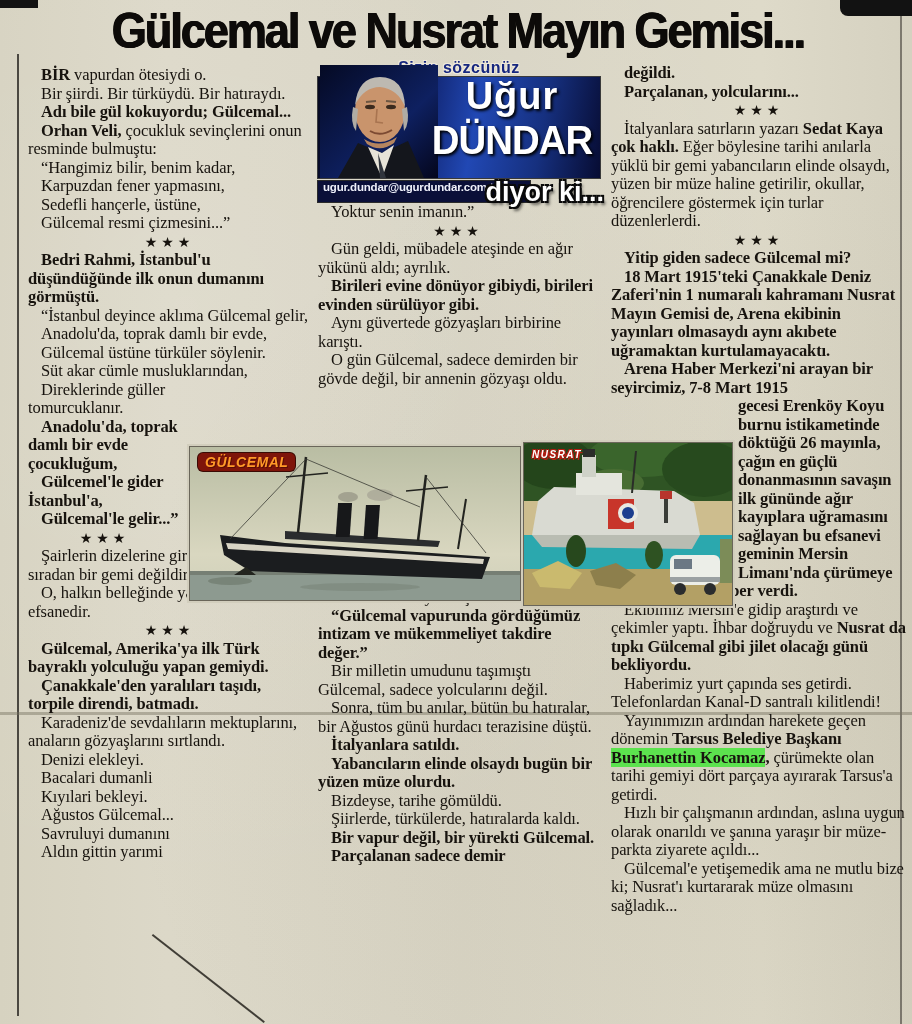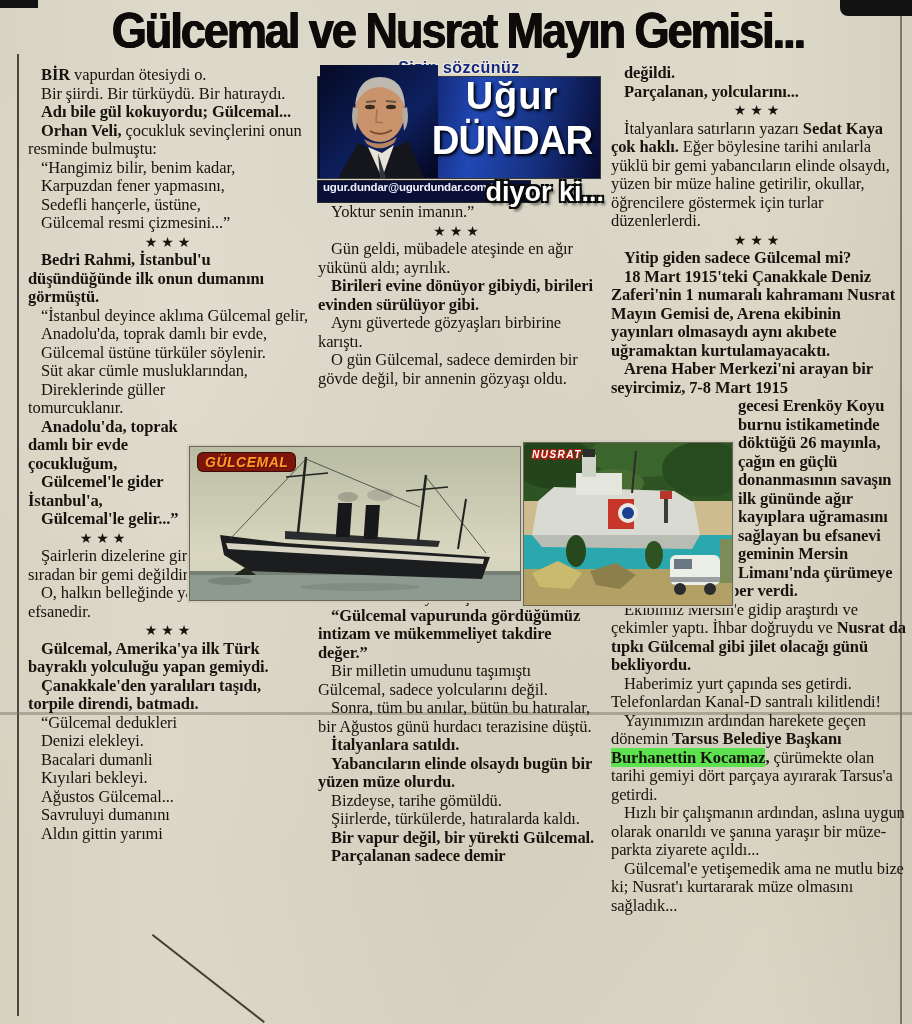--- a/index.html
+++ b/index.html
@@ -123,21 +123,21 @@
       <p class="para"><span>Direklerinde güller tomurcuklanır.</span></p>
       <p class="para"><span class="b">Anadolu'da, toprak damlı bir evde çocukluğum,</span></p>
       <p class="para"><span class="b">Gülcemel'le gider İstanbul'a,</span></p>
       <p class="para"><span class="b">Gülcemal'le gelir...”</span></p>
       <div class="stars">★★★</div>
       <p class="para"><span>Şairlerin dizelerine giren bir gemi, sıradan bir gemi değildir.</span></p>
       <p class="para"><span>O, halkın belleğinde yaşayan bir efsanedir.</span></p>
       <div class="stars">★★★</div>
       <p class="para"><span class="b">Gülcemal, Amerika'ya ilk Türk bayraklı yolculuğu yapan gemiydi.</span></p>
       <p class="para"><span class="b">Çanakkale'den yaralıları taşıdı, torpile direndi, batmadı.</span></p>
-      <p class="para"><span>“Gülcemal dedukleri</span></p>
+      <p class="para"><span>Karadeniz'de sevdalıların mektuplarını, anaların gözyaşlarını sırtlandı.</span></p>
       <p class="para"><span>Denizi elekleyi.</span></p>
       <p class="para"><span>Bacalari dumanli</span></p>
       <p class="para"><span>Kıyılari bekleyi.</span></p>
       <p class="para"><span>Ağustos Gülcemal...</span></p>
       <p class="para"><span>Savruluyi dumanını</span></p>
       <p class="para"><span>Aldın gittin yarımi</span></p>
     </div>
   <div class="col col-middle" id="col-middle">
       <p class="para"><span>Yoktur senin imanın.”</span></p>
       <div class="stars">★★★</div>

